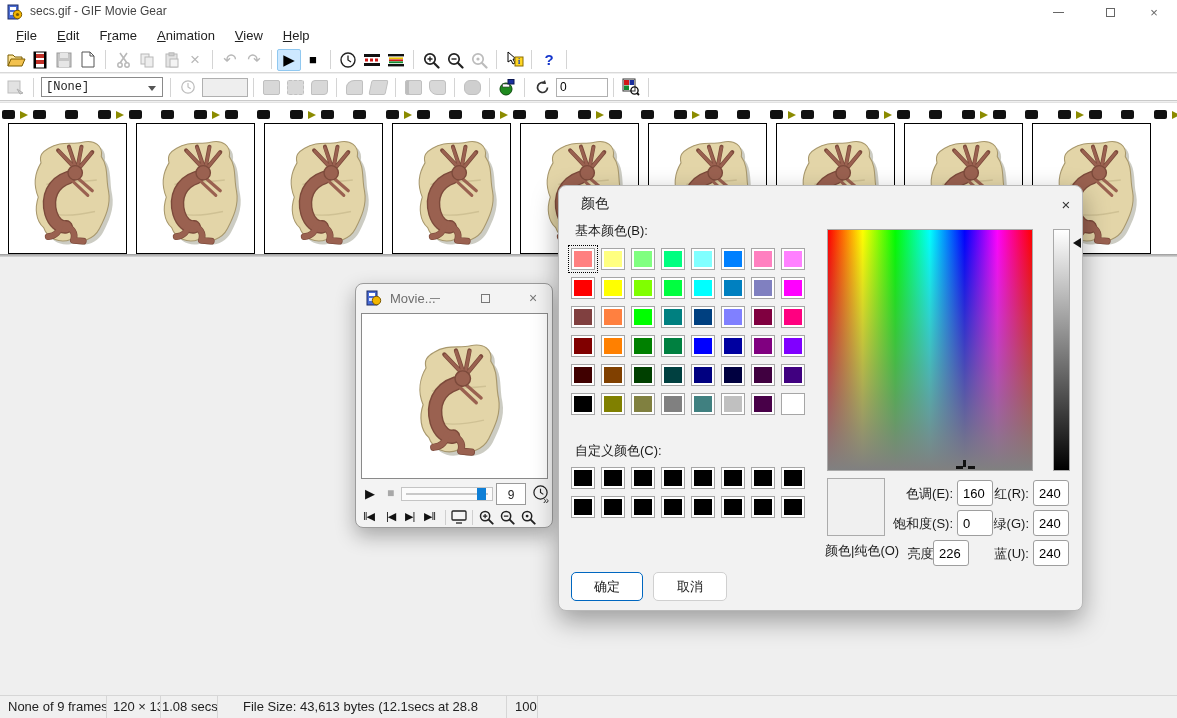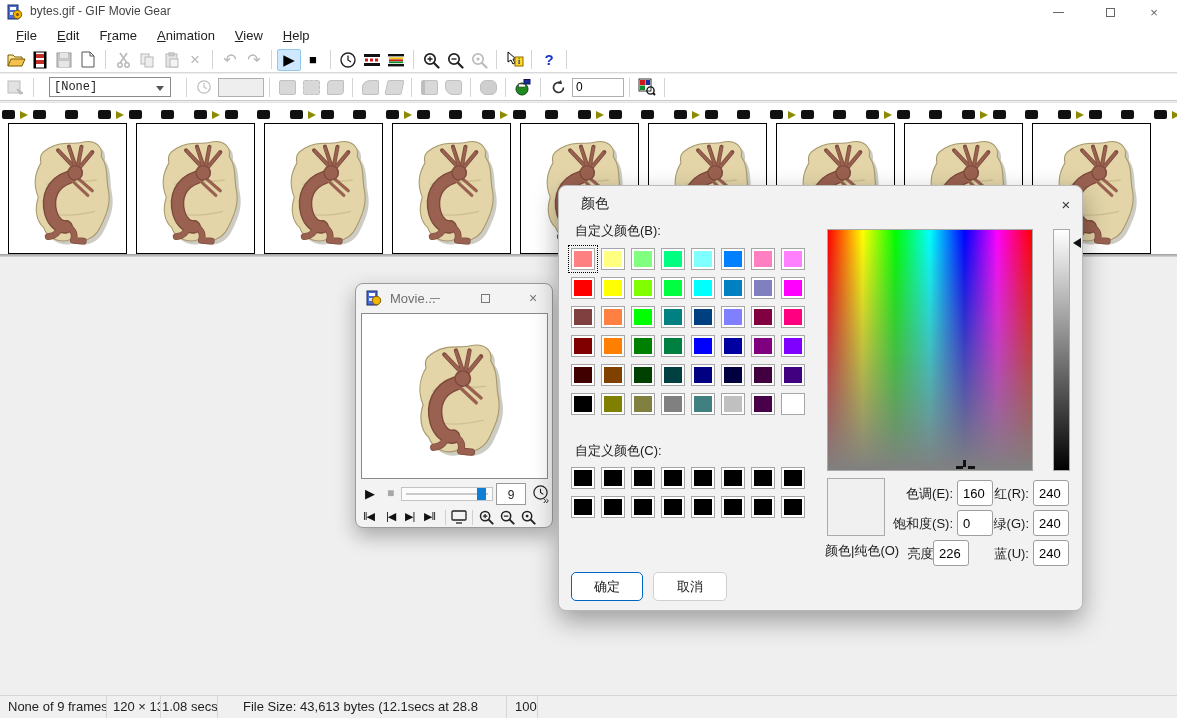--- a/index.html
+++ b/index.html
@@ -25,21 +25,21 @@
   .toolbar1 { position:absolute; left:0; top:47px; width:1177px; height:26px; background:#fff; border-bottom:1px solid #d9d9d9; display:flex; align-items:center; padding-left:4px; }
   .toolbar2 { position:absolute; left:0; top:74px; width:1177px; height:27px; background:#fff; border-bottom:1px solid #c9c9c9; display:flex; align-items:center; padding-left:4px; }
   .tbtn { width:24px; height:22px; display:flex; align-items:center; justify-content:center; flex:0 0 auto; }
   .tbtn.active { background:#cde8ff; border:1px solid #90c8f0; border-radius:2px; }
   .tsep { width:1px; height:19px; background:#d4d4d4; margin:0 5px; flex:0 0 auto; }
   .glyph { font-size:14px; line-height:1; }
   .glyph.dis { color:#b8b8b8; }
   .glyph.play { color:#000; font-size:15px; }
   .glyph.stop { color:#000; font-size:13px; }
   .glyph.help { color:#1536cc; font-weight:bold; font-size:15px; }
-  .combo { width:122px; height:20px; border:1px solid #8a8a8a; background:#fff; display:flex; align-items:center; position:relative; margin:0 10px; flex:0 0 auto; }
+  .combo { width:122px; height:20px; border:1px solid #8a8a8a; background:#fff; display:flex; align-items:center; position:relative; margin:0 2px; flex:0 0 auto; }
   .combo .val { font-family:"Liberation Mono", monospace; font-size:12px; padding-left:4px; }
   .combo .arr { position:absolute; right:6px; top:8px; width:0; height:0; border-left:4px solid transparent; border-right:4px solid transparent; border-top:5px solid #555; }
   .tfield { height:19px; border:1px solid #b0b0b0; background:#eee; width:46px; flex:0 0 auto; margin-left:2px; }
   .tfield.en { background:#fff; font-size:12px; padding:1px 3px; }
   .gray-ico { width:17px; height:15px; background:#d8d8d8; border:1px solid #c0c0c0; border-radius:2px; }
 
   
   .filmstrip { position:absolute; left:0; top:102px; width:1177px; height:155px; background:#fff; border-top:1px solid #e2e2e2; }
   .sprockets { position:absolute; left:0; top:5px; width:1177px; height:14px; }
   .hole { position:absolute; top:2px; width:13px; height:9px; background:#111; border-radius:2px; }
@@ -125,21 +125,21 @@
 <div id="app">
 
   <div class="titlebar">
     <svg class="app-icon" viewBox="0 0 16 16">
       <rect x="1" y="1" width="10" height="14" fill="#4a6cd4" stroke="#1d2b66"></rect>
       <rect x="3" y="3" width="6" height="3" fill="#fff"></rect>
         <rect x="3" y="8" width="6" height="3" fill="#d8e2ff"></rect>
       <circle cx="10.5" cy="10.5" r="4.2" fill="#f2b600" stroke="#7c5a00"></circle>
       <circle cx="10.5" cy="10.5" r="1.6" fill="#7c5a00"></circle>
     </svg>
-    <span class="title-text">bytes.gif - GIF Movie Gear</span>
+    <span class="title-text">secs.gif - GIF Movie Gear</span>
     <div class="winbtn" style="left:1035px">
         <div class="dash"></div>
       </div>
     <div class="winbtn" style="left:1087px">
         <div class="sq"></div>
       </div>
     <div class="winbtn x" style="left:1131px">
         <span>×</span>
       </div>
   </div>
@@ -523,21 +523,21 @@
         </svg>
     </div>
   </div>
 
   <div class="dialog">
     <span class="dlg-title">颜色</span>
     <div class="dlg-close">
         <span>×</span>
       </div>
 
-    <span class="dlg-label" style="left:16px;top:36px">自定义颜色(B):</span>
+    <span class="dlg-label" style="left:16px;top:36px">基本颜色(B):</span>
     <div class="swgrid" style="left:12px;top:62px">
         <div class="sw sel" style="background-color: rgb(255, 128, 128);"></div>
         <div class="sw" style="background-color: rgb(255, 255, 128);"></div>
         <div class="sw" style="background-color: rgb(128, 255, 128);"></div>
         <div class="sw" style="background-color: rgb(0, 255, 128);"></div>
         <div class="sw" style="background-color: rgb(128, 255, 255);"></div>
         <div class="sw" style="background-color: rgb(0, 128, 255);"></div>
         <div class="sw" style="background-color: rgb(255, 128, 192);"></div>
         <div class="sw" style="background-color: rgb(255, 128, 255);"></div>
         <div class="sw" style="background-color: rgb(255, 0, 0);"></div>

